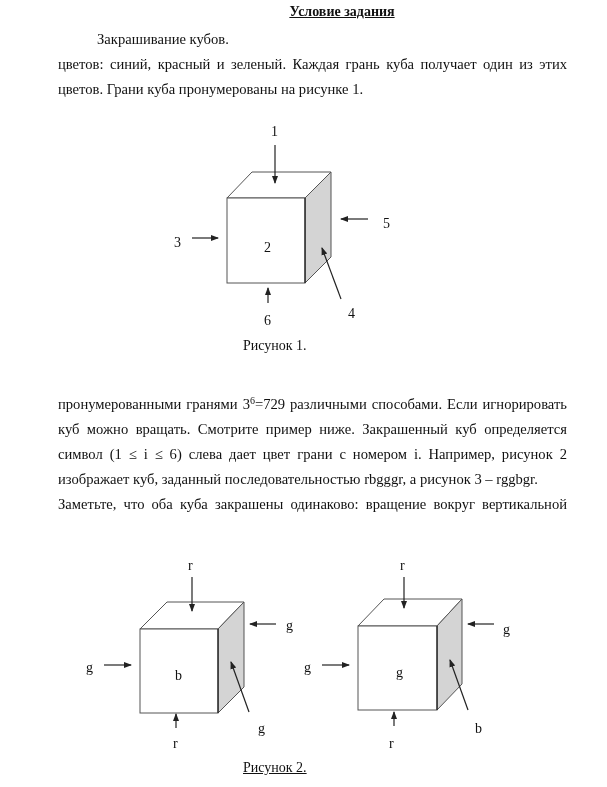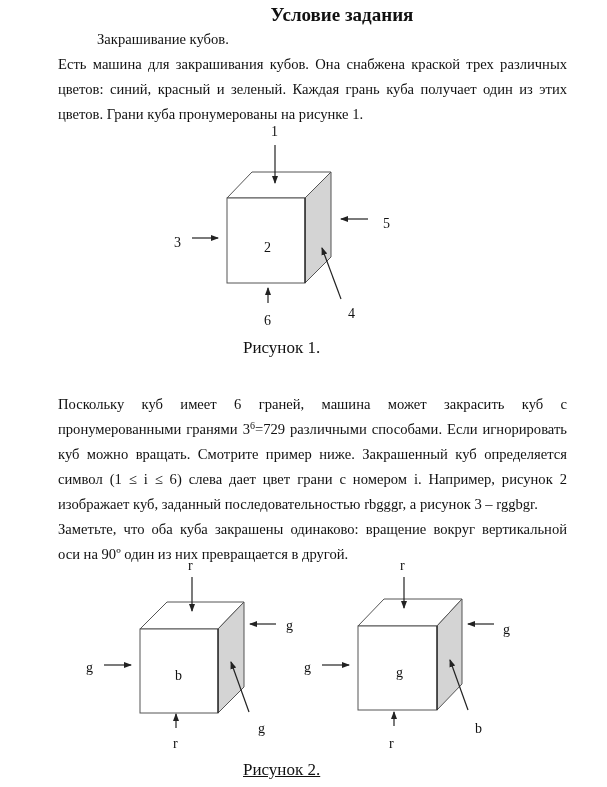--- a/index.html
+++ b/index.html
@@ -3,46 +3,45 @@
 <meta charset="utf-8">
 <style>
   html, body { margin: 0; padding: 0; background: #ffffff; }
   body {
     width: 607px; height: 787px; position: relative; overflow: hidden;
     font-family: "Liberation Serif", "DejaVu Serif", serif;
     color: #111111;
   }
   .title {
     position: absolute; left: 0; width: 607px; top: 4px;
-    text-align: center; font-weight: bold; font-size: 19px;
-    padding-left: 77px; box-sizing: border-box;
+    text-align: center; font-weight: bold; font-size: 14px;
+    padding-left: 77px; box-sizing: border-box; text-decoration: underline;
   }
   .para {
     position: absolute; left: 50px; width: 525px;
     font-size: 14.6px; line-height: 17px; text-align: justify;
   }
   .para p { margin: 8px; }
   .indent { text-indent: 39px; }
   .line-just { text-align: justify; text-align-last: justify; }
   .line-left { text-align: left; text-align-last: left; }
   sup { font-size: 10px; line-height: 0; vertical-align: 5px; }
   svg.fig { position: absolute; left: 0; top: 0; }
   svg text { font-family: "Liberation Serif", "DejaVu Serif", serif; font-size: 14px; fill: #111; }
   .caption {
-    position: absolute; font-size: 17px; white-space: nowrap;
+    position: absolute; font-size: 14px; white-space: nowrap;
   }
 </style>
 </head>
 <body>
 
 <div class="title">Условие задания</div>
 
 <div class="para" style="top:23px;">
   <p class="indent line-left">Закрашивание кубов.</p>
-  <p class="line-just">Есть машина для закрашивания кубов. Она снабжена краской трех различных</p>
   <p class="line-just">цветов: синий, красный и зеленый. Каждая грань куба получает один из этих</p>
   <p class="line-left">цветов. Грани куба пронумерованы на рисунке 1.</p>
 </div>
 
 <svg class="fig" width="607" height="787">
   <defs>
     <marker id="ah" markerWidth="8" markerHeight="8" refX="7" refY="4" orient="auto" markerUnits="userSpaceOnUse">
       <path d="M0,1 L8,4 L0,7 Z" fill="#222"></path>
     </marker>
   </defs>
@@ -116,22 +115,20 @@
     <text x="475" y="733">b</text>
 
     <line x1="394" y1="726" x2="394" y2="712" stroke="#222" stroke-width="1.2" marker-end="url(#ah)"></line>
     <text x="389" y="748">r</text>
   </g>
 </svg>
 
 <div class="caption" style="left:243px; top:338px;">Рисунок 1.</div>
 
 <div class="para" style="top:388px;">
-  <p class="line-just">Поскольку куб имеет 6 граней, машина может закрасить куб с</p>
   <p class="line-just"><span>пронумерованными гранями 3</span><sup>6</sup><span>=729 различными способами. Если игнорировать</span></p>
   <p class="line-just">куб можно вращать. Смотрите пример ниже. Закрашенный куб определяется</p>
   <p class="line-just">символ (1 ≤ i ≤ 6) слева дает цвет грани с номером i. Например, рисунок 2</p>
   <p class="line-left">изображает куб, заданный последовательностью rbgggr, а рисунок 3 – rggbgr.</p>
   <p class="line-just">Заметьте, что оба куба закрашены одинаково: вращение вокруг вертикальной</p>
-  <p class="line-left">оси на 90º один из них превращается в другой.</p>
 </div>
 
 <div class="caption" style="left:243px; top:760px;text-decoration:underline;">Рисунок 2.</div>
 
 </body></html>

